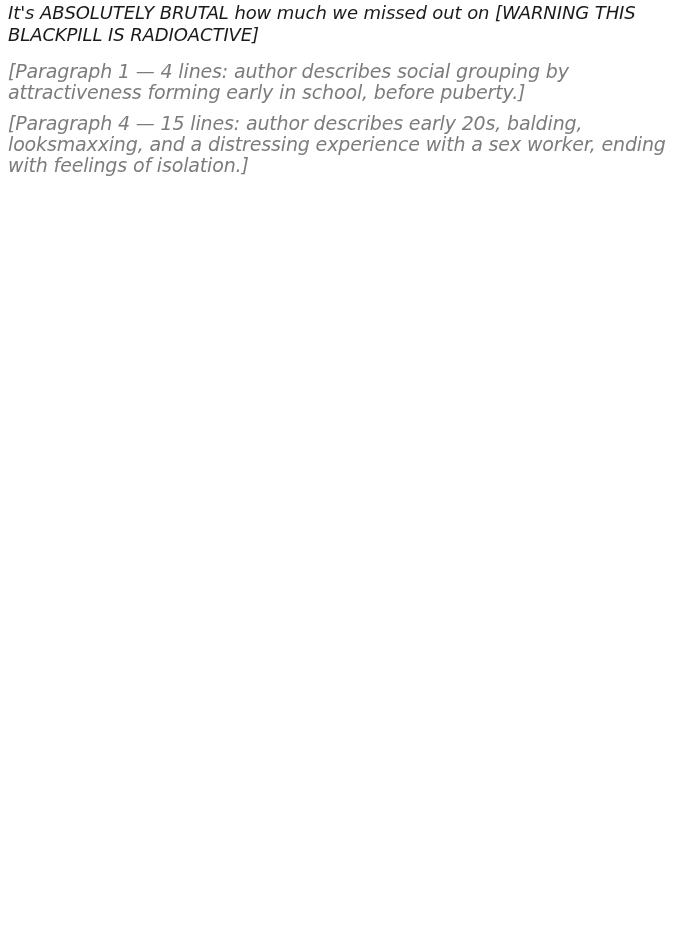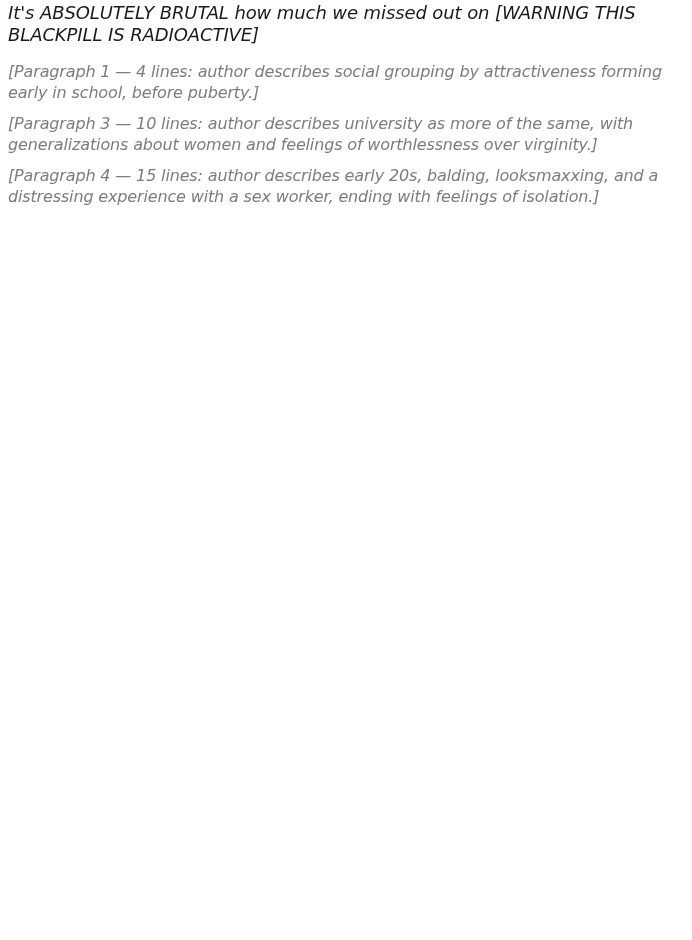--- a/index.html
+++ b/index.html
@@ -18,21 +18,21 @@
     .post-title {
       font-size: 18px;
       line-height: 22px;
       font-weight: 500;
       margin: 0 0 15px 0;
       letter-spacing: -0.1px;
       color: #1a1a1b;
       font-style: italic;
     }
     .post-body p {
-      font-size: 16px;
+      font-size: 19px;
       line-height: 21px;
       margin: 0 0 10px 0;
       color: #1c1c1c;
       letter-spacing: -0.15px;
     }
     .placeholder-note {
       color: #7c7c7c;
       font-style: italic;
     }
   </style>
@@ -40,19 +40,16 @@
 <body>
 
 <div class="post">
   <h1 class="post-title">It's ABSOLUTELY BRUTAL how much we missed out on [WARNING THIS BLACKPILL IS RADIOACTIVE]</h1>
 
   <div class="post-body">
     <p>
       <span class="placeholder-note">[Paragraph 1 — 4 lines: author describes social grouping by attractiveness forming early in school, before puberty.]</span>
     </p>
     <p>
-      <span class="placeholder-note">[Paragraph 3 — 10 lines: author describes university as more of the same, with generalizations about women and feelings of worthlessness over virginity.]</span>
-    </p>
-    <p>
       <span class="placeholder-note">[Paragraph 4 — 15 lines: author describes early 20s, balding, looksmaxxing, and a distressing experience with a sex worker, ending with feelings of isolation.]</span>
     </p>
   </div>
 </div>
 
 </body></html>

